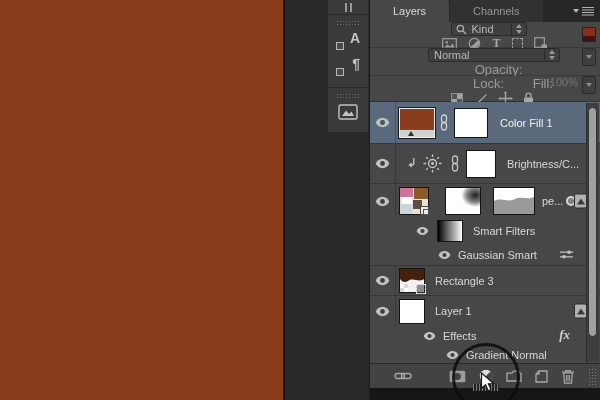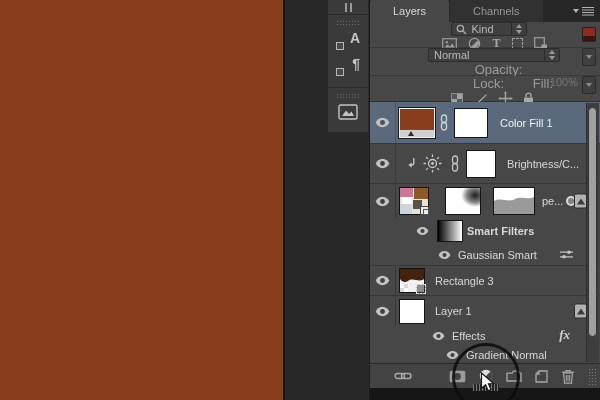--- a/index.html
+++ b/index.html
@@ -307,21 +307,21 @@
       </div>
 
       <div class="lrow" style="height:26px;">
         <div style="margin-left:46px;flex:none;display:flex;">
           <svg width="13" height="10" viewBox="0 0 15 11">
               <path d="M7.5 .8 C4.2 .8 1.8 3.2 .7 5.5 C1.8 7.8 4.2 10.2 7.5 10.2 C10.8 10.2 13.2 7.8 14.3 5.5 C13.2 3.2 10.8 .8 7.5 .8 Z" fill="#c3c3c3"></path>
               <circle cx="7.5" cy="5.5" r="2.4" fill="#3f3f3f"></circle>
             </svg>
         </div>
         <div class="thumb" style="width:26px;height:22px;margin-left:8px;background:linear-gradient(to right,#000,#fff);"></div>
-        <span class="lname" style="margin-left:4px;font-weight:bold;">Smart Filters</span>
+        <span class="lname" style="margin-left:10px;">Smart Filters</span>
       </div>
 
       <div class="lrow divb" style="height:22px;">
         <div style="margin-left:68px;flex:none;display:flex;">
           <svg width="13" height="10" viewBox="0 0 15 11">
               <path d="M7.5 .8 C4.2 .8 1.8 3.2 .7 5.5 C1.8 7.8 4.2 10.2 7.5 10.2 C10.8 10.2 13.2 7.8 14.3 5.5 C13.2 3.2 10.8 .8 7.5 .8 Z" fill="#c3c3c3"></path>
               <circle cx="7.5" cy="5.5" r="2.4" fill="#3f3f3f"></circle>
             </svg>
         </div>
         <span class="lname" style="margin-left:7px;">Gaussian Smart</span>
@@ -362,21 +362,21 @@
             </svg>
         </div>
         <div class="thumb" style="width:26px;height:25px;margin-left:3px;background:#fff;"></div>
         <span class="lname" style="margin-left:10px;">Layer 1</span>
         <span class="fxglyph" style="position:absolute;right:30px;">fx</span>
         <button class="expand-btn">
             <i></i>
           </button>
       </div>
 
-      <div class="lrow" style="height:20px;margin-left:9px;">
+      <div class="lrow" style="height:20px;">
         <div style="margin-left:53px;flex:none;display:flex;">
           <svg width="13" height="10" viewBox="0 0 15 11">
               <path d="M7.5 .8 C4.2 .8 1.8 3.2 .7 5.5 C1.8 7.8 4.2 10.2 7.5 10.2 C10.8 10.2 13.2 7.8 14.3 5.5 C13.2 3.2 10.8 .8 7.5 .8 Z" fill="#c3c3c3"></path>
               <circle cx="7.5" cy="5.5" r="2.4" fill="#3f3f3f"></circle>
             </svg>
         </div>
         <span class="lname" style="margin-left:7px;">Effects</span>
       </div>
 
       <div class="lrow" style="height:17px;">

